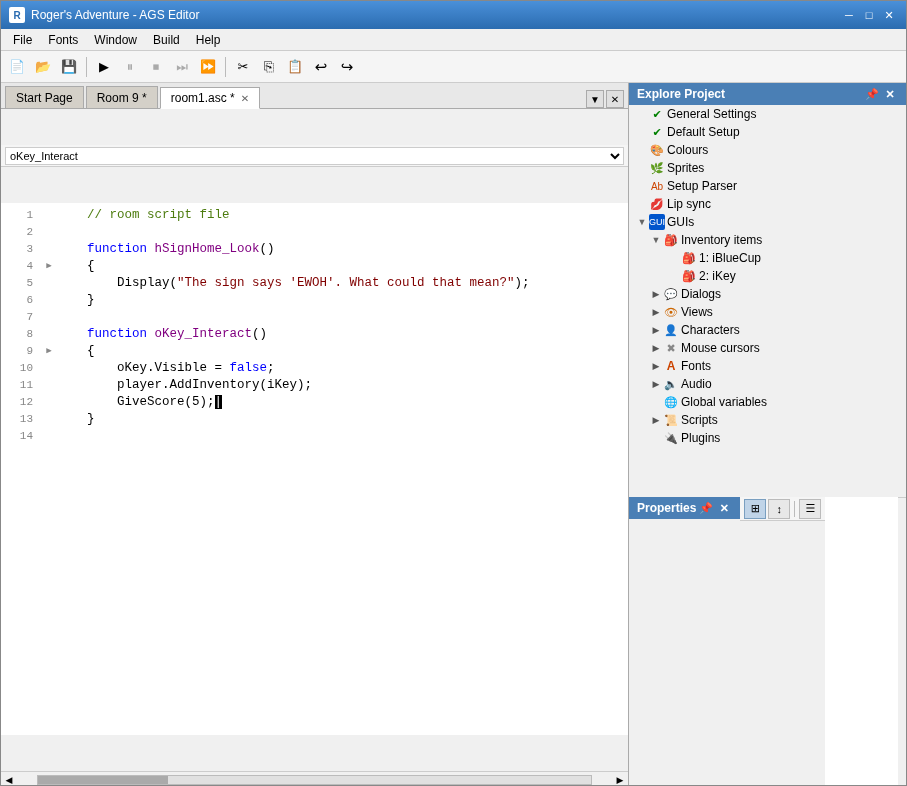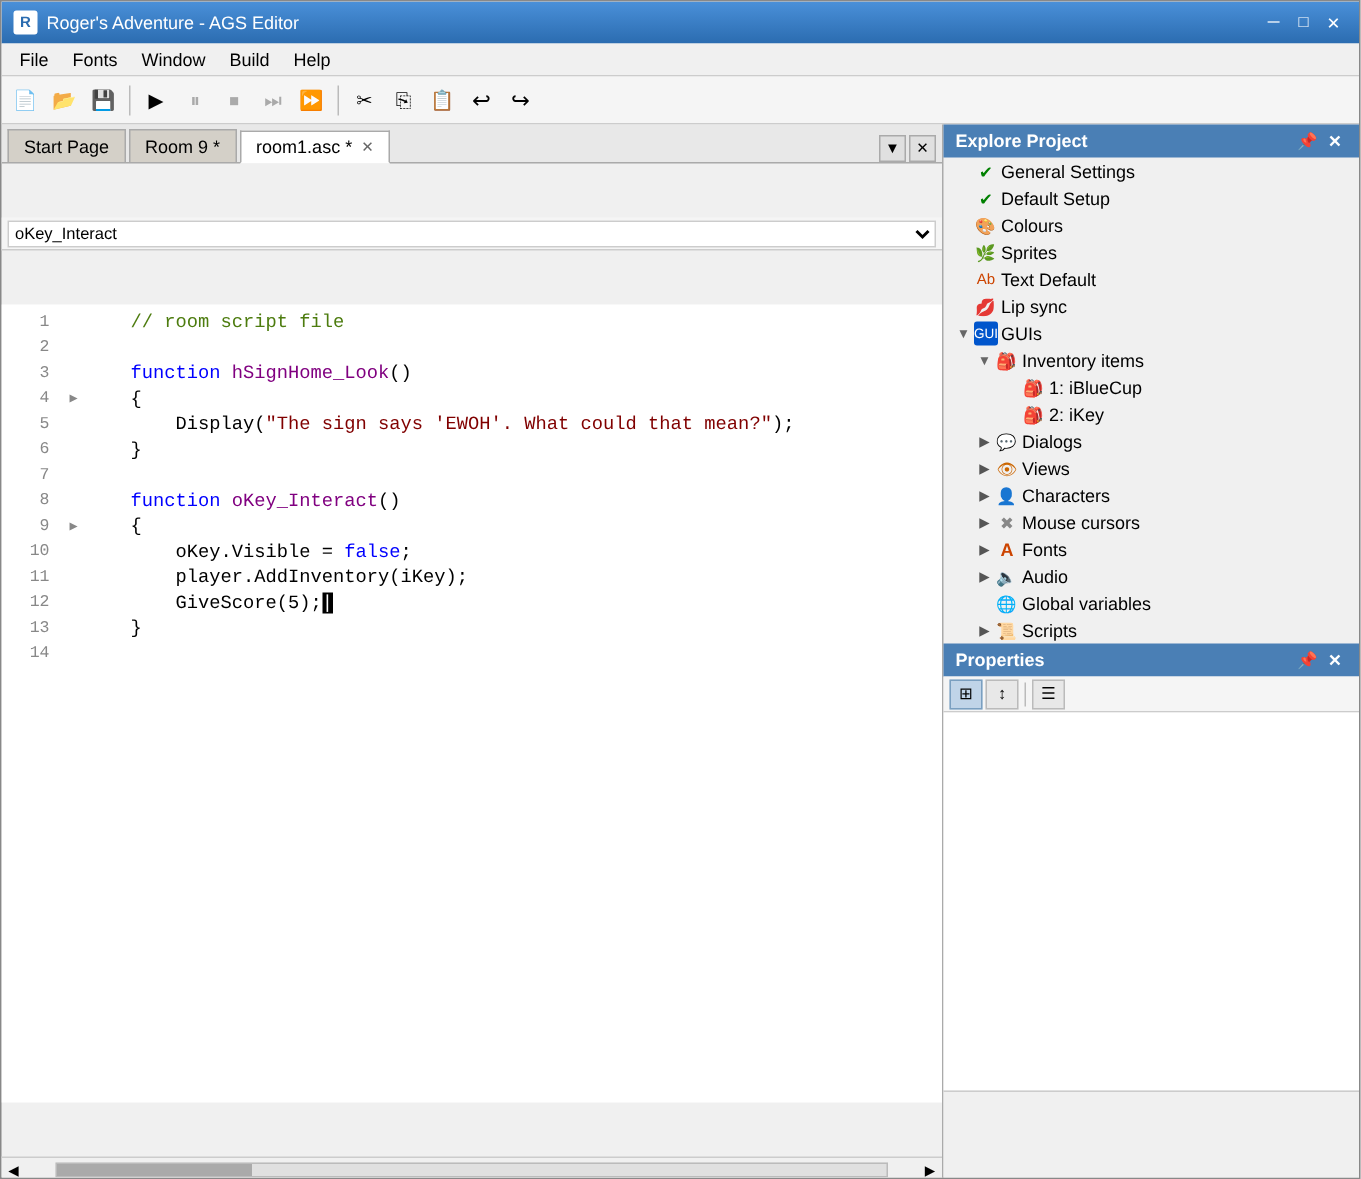--- a/index.html
+++ b/index.html
@@ -311,22 +311,21 @@
     .tree-scroll-container::-webkit-scrollbar { width: 14px; }
     .tree-scroll-container::-webkit-scrollbar-track { background: #f0f0f0; border-left: 1px solid #ccc; }
     .tree-scroll-container::-webkit-scrollbar-thumb { background: #b0b0b0; border: 1px solid #999; }
 
     #code-area::-webkit-scrollbar { width: 14px; }
     #code-area::-webkit-scrollbar-track { background: #f0f0f0; }
     #code-area::-webkit-scrollbar-thumb { background: #b0b0b0; border: 1px solid #999; }
 
     .properties-wrapper {
       display: flex;
-      flex-direction: column;
-      height: 358px;
+      height: 290px;
     }
   </style>
 </head>
 <body>
 
 <div id="title-bar">
   <div class="title-icon">R</div>
   <span class="title-text">Roger's Adventure - AGS Editor</span>
   <span class="win-btn">─</span>
   <span class="win-btn">□</span>
@@ -522,21 +521,21 @@
           <span class="tree-indent" style="width:4px"></span>
           <span class="tree-expand"> </span>
           <span class="tree-icon" style="color:#008000">🌿</span>
           <span class="tree-label">Sprites</span>
         </div>
 
         <div class="tree-item">
           <span class="tree-indent" style="width:4px"></span>
           <span class="tree-expand"> </span>
           <span class="tree-icon" style="color:#cc4400;font-size:10px;font-weight:normal">Ab</span>
-          <span class="tree-label">Text Default</span>
+          <span class="tree-label">Setup Parser</span>
         </div>
 
         <div class="tree-item">
           <span class="tree-indent" style="width:4px"></span>
           <span class="tree-expand"> </span>
           <span class="tree-icon">💋</span>
           <span class="tree-label">Lip sync</span>
         </div>
 
         <div class="tree-item">

